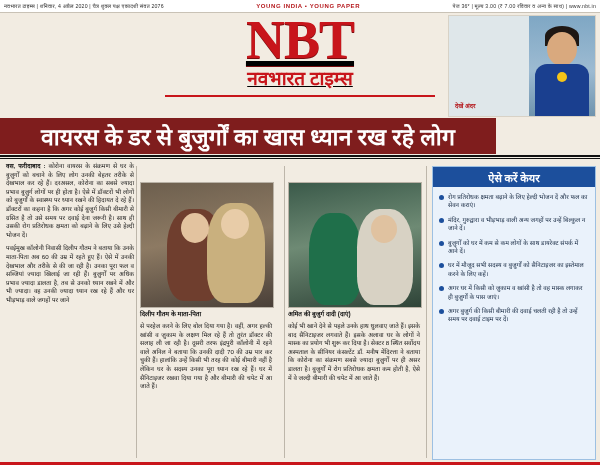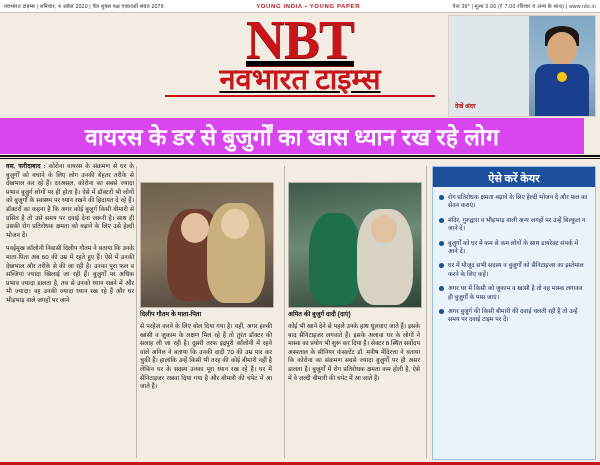--- a/index.html
+++ b/index.html
@@ -56,21 +56,21 @@
   }
 
   .mast-center{position:absolute;left:152px;top:0px;width:296px;height:124px;text-align:center;text-decoration:underline;}
   .nbt{
     font-family:"Liberation Serif", serif;
     font-weight:bold;font-size:54px;line-height:50px;color:#c8151b;
     letter-spacing:-1px;margin-top:2px;text-shadow:0 1px 0 #7a0d10;
   }
   .hindi-name{
     font-family:"Liberation Serif", serif;
-    font-weight:bold;font-size:29px;line-height:32px;color:#c8151b;margin-top:-2px;
+    font-weight:bold;font-size:19px;line-height:32px;color:#c8151b;margin-top:-2px;
   }
   .mast-center .underline{
     width:270px;height:2px;background:#c8151b;margin:0 auto;
   }
 
   .mast-right{
     position:absolute;right:4px;top:2px;width:146px;height:100px;
     background:#dfe7ea;overflow:hidden;border:1px solid #d8d2c6;
   }
   .mast-right .rtxt{position:absolute;left:6px;top:5px;width:78px;color:#111;}
@@ -82,21 +82,21 @@
     position:absolute;right:0;top:0;width:66px;height:100px;
     background:linear-gradient(180deg,#7fa7c4 0%,#9dbbd2 55%,#6f93ad 100%);
   }
   .mast-right .p-head{position:absolute;right:18px;top:16px;width:30px;height:34px;border-radius:50%;background:#d9a97e;}
   .mast-right .p-hair{position:absolute;right:16px;top:10px;width:34px;height:20px;border-radius:50% 50% 0 0;background:#1e1713;}
   .mast-right .p-body{position:absolute;right:6px;top:48px;width:54px;height:52px;background:#1a3f8f;border-radius:12px 12px 0 0;}
   .mast-right .p-badge{position:absolute;right:28px;top:56px;width:10px;height:10px;border-radius:50%;background:#f5c518;}
 
   
   .banner{
-    position:absolute;left:0;top:118px;width:584px;height:36px;background:#d946ef;
+    position:absolute;left:0;top:118px;width:496px;height:36px;background:#7f1d1d;
     display:flex;align-items:center;justify-content:center;
   }
   .banner span{
     font-family:"Liberation Serif", serif;
     color:#fff;font-size:23px;font-weight:bold;letter-spacing:.2px;
   }
   .rule{position:absolute;left:0;top:155px;width:600px;height:2px;background:#111;}
   .rule2{position:absolute;left:0;top:158px;width:600px;height:1px;background:#111;}
 
   

